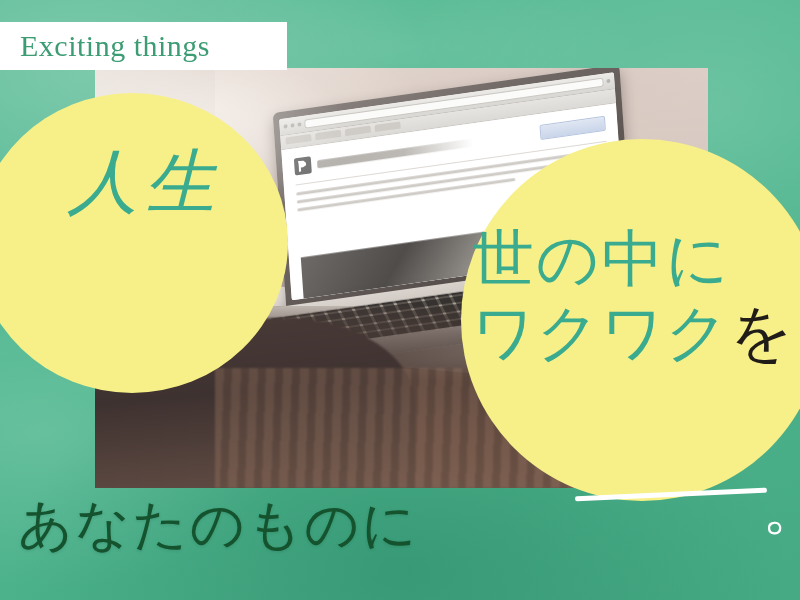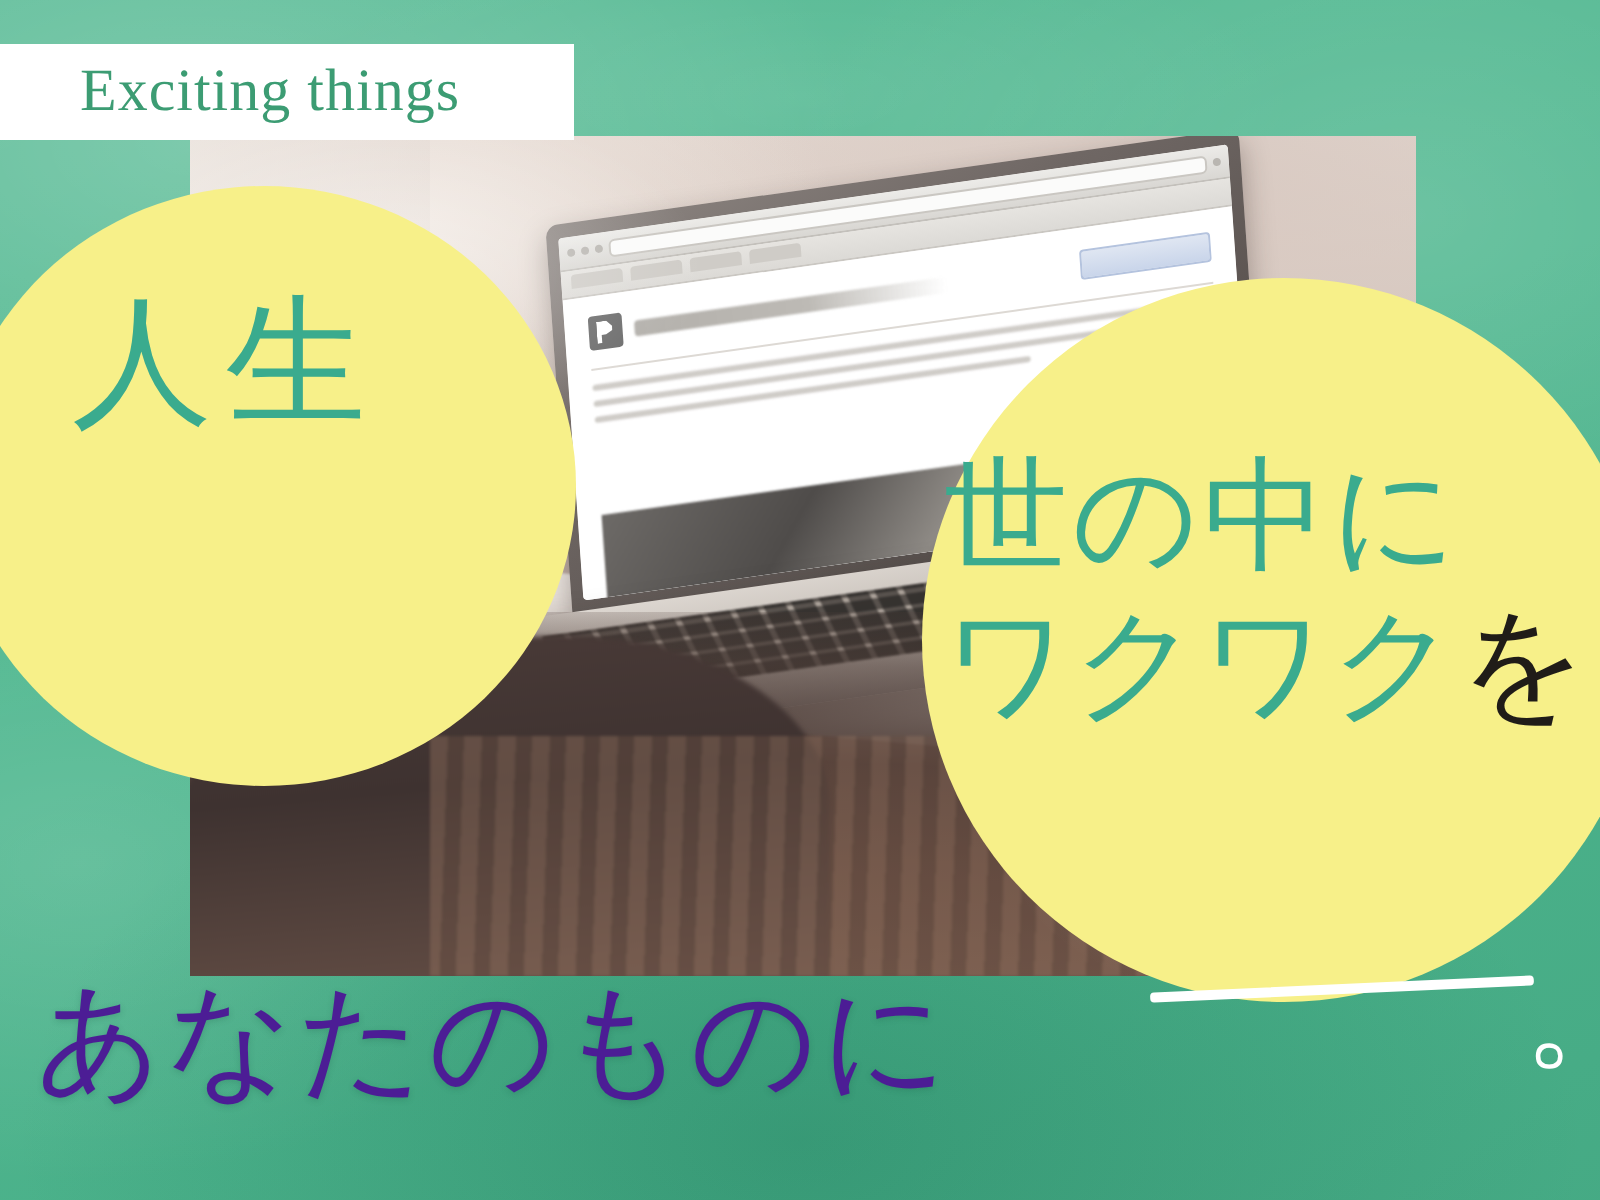--- a/index.html
+++ b/index.html
@@ -286,21 +286,20 @@
     display: flex;
     align-items: center;
   }
   .label-text {
     font-family: "Liberation Serif", "DejaVu Serif", serif;
     font-size: 30px;
     color: #3c9c73;
     letter-spacing: 0.5px;
     padding-left: 20px;
     white-space: nowrap;
-    margin-left: 20px;
   }
 
   
   .circle {
     position: absolute;
     border-radius: 50%;
     background: #f7f089;
   }
   .circle-left {
     left: -24px;
@@ -317,24 +316,25 @@
 
   
   .jp {
     font-family: "Liberation Serif", "DejaVu Serif", serif;
     font-weight: 400;
     line-height: 1.0;
     white-space: nowrap;
   }
   .left-copy {
     position: absolute;
-    left: 6px;
+    left: 38px;
     top: 148px;
     width: 270px;
     color: #3aab8e;
+    font-style: italic;
   }
   .left-line1 {
     font-size: 70px;
     letter-spacing: 7px;
     padding-left: 30px;
   }
   .left-line2 {
     font-size: 70px;
     letter-spacing: 2px;
     margin-top: 8px;
@@ -357,22 +357,22 @@
     letter-spacing: 1px;
     margin-top: 12px;
   }
   .right-line2 .tail { color: #201c18; }
 
   
   .bottom-copy {
     position: absolute;
     left: 18px;
     bottom: 48px;
-    color: #4c1d95;
-    font-size: 62px;
+    color: #14532d;
+    font-size: 54px;
     letter-spacing: 2px;
     text-shadow: 0 1px 3px rgba(25,80,62,0.22);
     display: flex;
     align-items: flex-end;
   }
   .bottom-dash {
     position: absolute;
     left: 575px;
     top: 492px;
     width: 192px;

